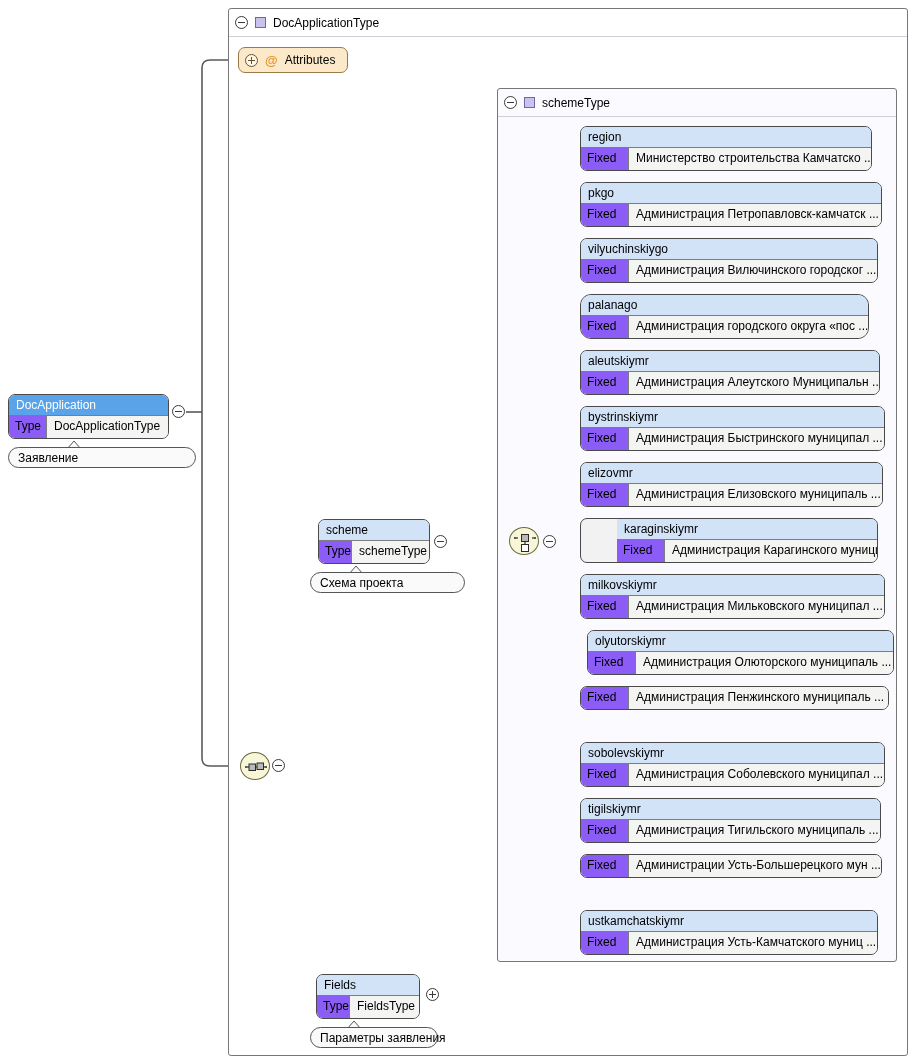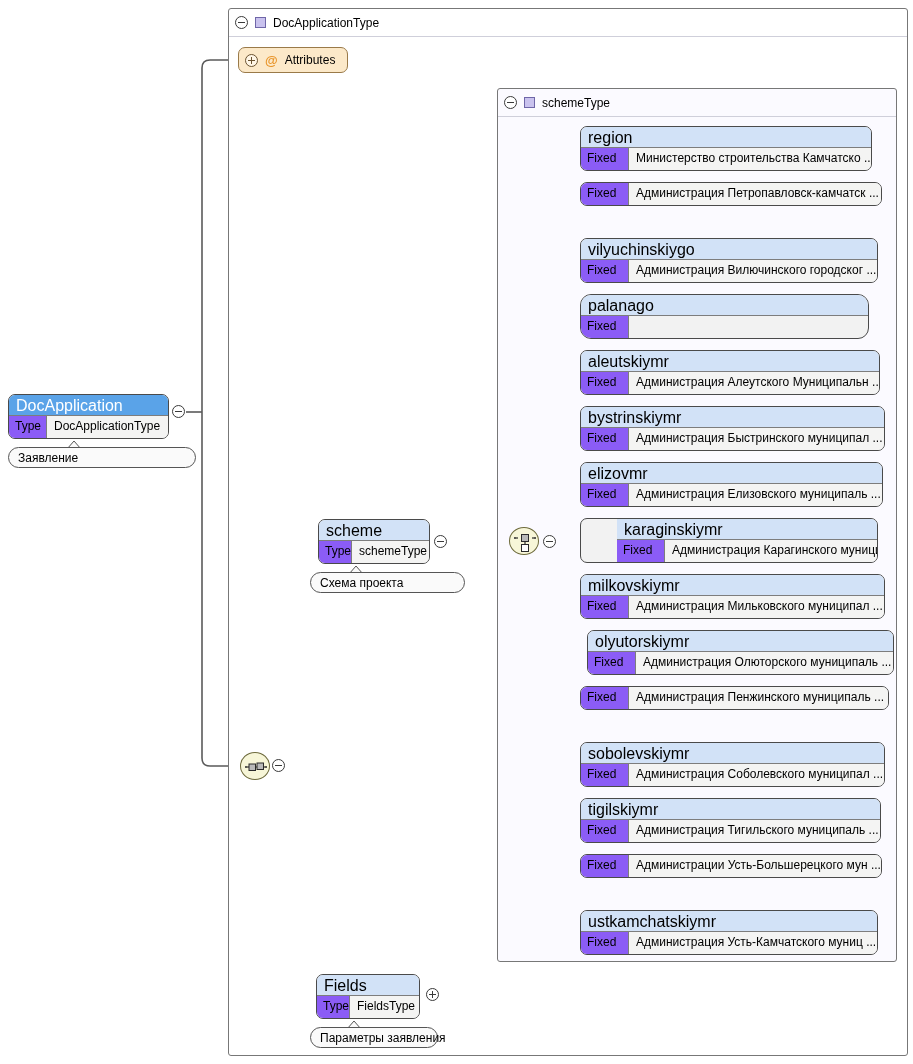--- a/index.html
+++ b/index.html
@@ -74,21 +74,21 @@
     position: absolute;
     border: 1px solid #4a4a4a;
     border-radius: 7px;
     background: #f2f2f2;
     overflow: hidden;
   }
   .node-name {
     height: 21px;
     line-height: 21px;
     padding: 0 7px;
-    font-size: 16px;
+    font-size: 12px;
     color: #000;
     white-space: nowrap;
     border-bottom: 1px solid #7d7d7d;
   }
   .node-row {
     height: 22px;
     display: flex;
     align-items: stretch;
   }
   .node-key {
@@ -324,36 +324,38 @@
 
   <div id="children-layer">
       <div class="node blue" style="left: 580px; top: 126px; width: 292px;">
         <div class="node-name">region</div>
         <div class="node-row">
           <div class="node-key">Fixed</div>
           <div class="node-val">Министерство строительства Камчатско ...</div>
         </div>
       </div>
       <div class="node blue" style="left: 580px; top: 182px; width: 302px;">
+        <div class="node-name">pkgo</div>
         <div class="node-row">
           <div class="node-key">Fixed</div>
           <div class="node-val">Администрация Петропавловск-камчатск ...</div>
         </div>
       </div>
       <div class="node blue" style="left: 580px; top: 238px; width: 298px;">
         <div class="node-name">vilyuchinskiygo</div>
         <div class="node-row">
           <div class="node-key">Fixed</div>
           <div class="node-val">Администрация Вилючинского городског ...</div>
         </div>
       </div>
       <div class="node blue" style="left: 580px; top: 294px; width: 289px; border-radius: 11px;">
         <div class="node-name">palanago</div>
         <div class="node-row">
           <div class="node-key">Fixed</div>
+          <div class="node-val">Администрация городского округа «пос ...</div>
         </div>
       </div>
       <div class="node blue" style="left: 580px; top: 350px; width: 300px;">
         <div class="node-name">aleutskiymr</div>
         <div class="node-row">
           <div class="node-key">Fixed</div>
           <div class="node-val">Администрация Алеутского Муниципальн ...</div>
         </div>
       </div>
       <div class="node blue" style="left: 580px; top: 406px; width: 305px;">

